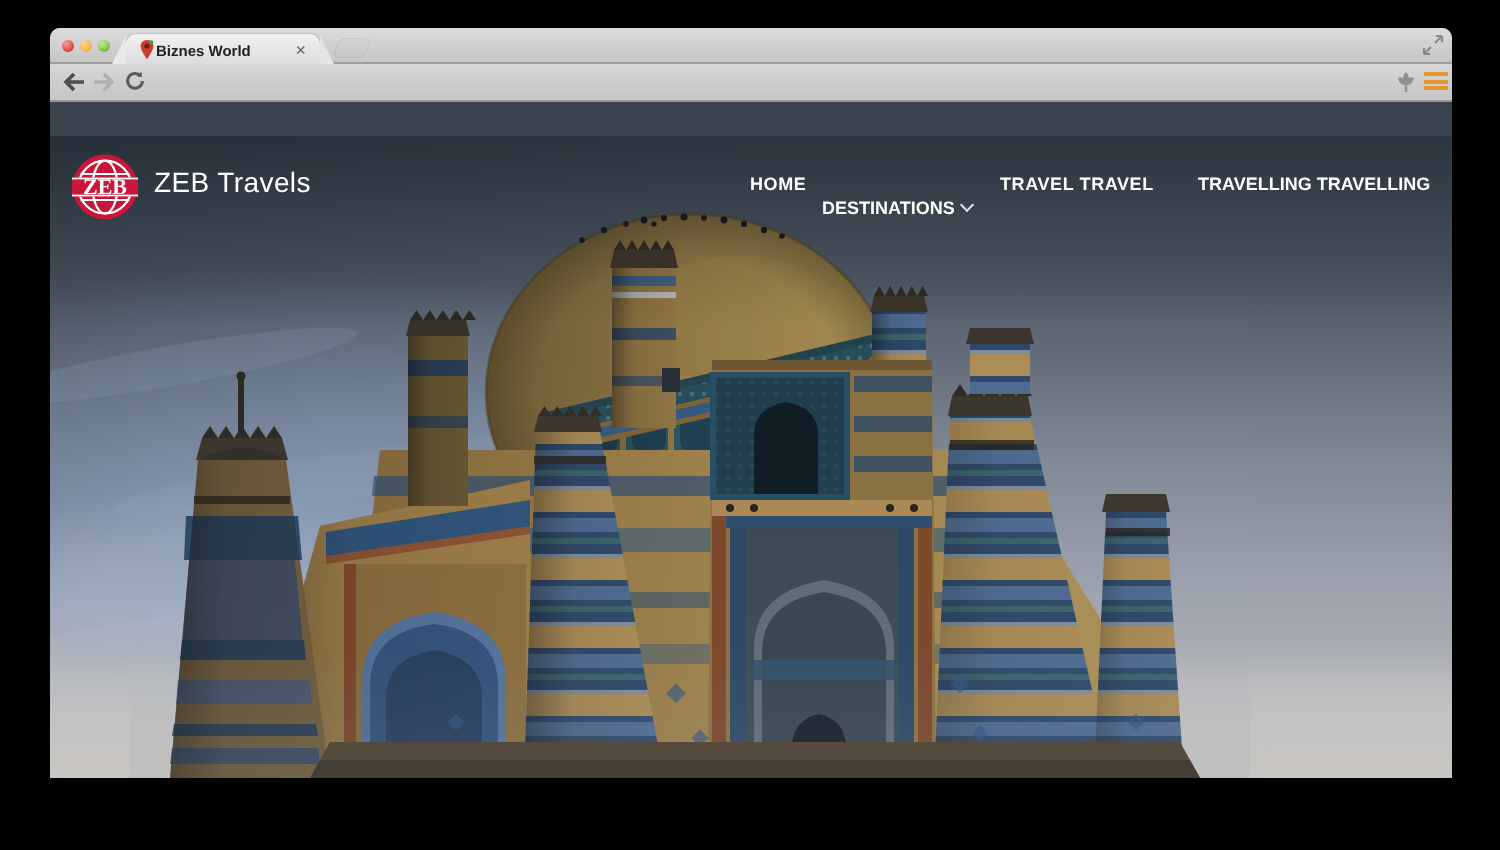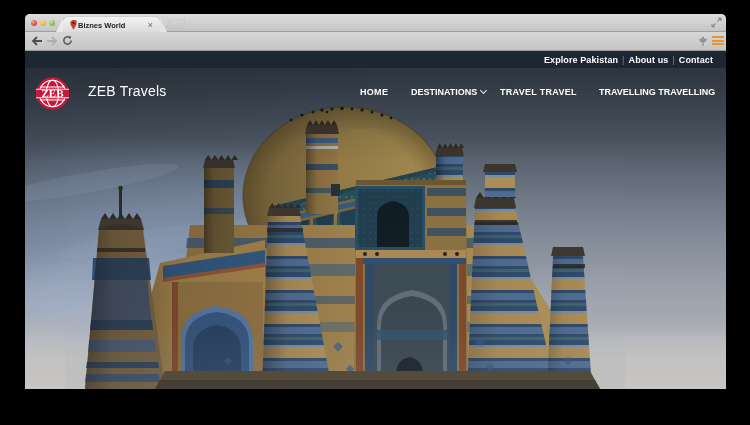--- a/index.html
+++ b/index.html
@@ -28,21 +28,21 @@
   #urlbar{position:absolute;left:47px;top:2.5px;width:619px;height:11px;background:#fff;
     border:1px solid #a9a9a9;border-radius:3px;}
   #url{position:absolute;left:13px;top:1.5px;font-size:8px;color:#3d3d3d;letter-spacing:0;}
   
   #page{position:absolute;left:0;top:37px;width:701px;height:338px;background:#3a434e;}
   #topstrip{position:absolute;left:0;top:0;width:701px;height:17px;background:#1d2633;}
   #toplinks{position:absolute;right:13px;top:3.5px;font-size:9px;color:#fff;font-weight:bold;letter-spacing:.1px;}
   #toplinks .sep{color:#77808c;font-weight:normal;padding:0 4px;font-size:9px;}
   #hero{position:absolute;left:0;top:17px;width:701px;height:321px;}
   #logo{position:absolute;left:11px;top:26px;width:33px;height:33px;}
-  #brand{position:absolute;left:52px;top:32px;font-size:14px;color:#fff;font-weight:400;letter-spacing:.2px;margin-left:11px;}
+  #brand{position:absolute;left:52px;top:32px;font-size:14px;color:#fff;font-weight:400;letter-spacing:.2px;}
   #mainnav{position:absolute;top:36px;left:0;width:701px;font-size:9px;font-weight:bold;color:#fff;letter-spacing:.3px;line-height:1.2;}
   #mainnav span.itm{position:absolute;white-space:nowrap;top:0;}
   .chev{display:inline-block;width:4px;height:4px;border-right:1.3px solid #e6e6e6;border-bottom:1.3px solid #e6e6e6;transform:rotate(45deg);margin-left:4px;vertical-align:2px;}
 </style>
 </head>
 <body>
 <div id="win">
   <div id="titlebar">
     <div class="light" id="l1"></div>
       <div class="light" id="l2"></div>
@@ -333,36 +333,33 @@
         </g>
 
         <polygon points="130,321 575,321 565,303 140,303" fill="#4a3d2a"></polygon>
         <polygon points="130,321 575,321 570,312 135,312" fill="#352c1e"></polygon>
         <rect x="40" y="60" width="560" height="261" fill="url(#haze)"></rect>
       </g>
 
       <rect width="701" height="95" fill="url(#hdr)"></rect>
     </svg>
     </div>
-    <div id="topstrip">
-      <div id="toplinks">Explore Pakistan<span class="sep">|</span>About us<span class="sep">|</span>Contact</div>
-    </div>
     <svg id="logo" viewBox="0 0 33 33">
       <circle cx="16.5" cy="16.5" r="16.2" fill="#c8173a"></circle>
       <g stroke="#fff" stroke-width="1.1" fill="none">
         <circle cx="16.5" cy="16.5" r="13.2"></circle>
         <ellipse cx="16.5" cy="16.5" rx="6.2" ry="13.2"></ellipse>
         <path d="M4.3 10H28.7 M4.3 23H28.7"></path>
       </g>
       <rect x="0" y="11.8" width="33" height="9.4" fill="#c8173a"></rect>
       <rect x="0" y="11.8" width="33" height="0.9" fill="#fff"></rect>
       <rect x="0" y="20.3" width="33" height="0.9" fill="#fff"></rect>
       <text x="16.5" y="20.2" text-anchor="middle" font-family="Liberation Serif,serif" font-weight="bold" font-size="11" fill="#fff">ZEB</text>
     </svg>
     <div id="brand">ZEB Travels</div>
     <div id="mainnav">
-      <span class="itm" style="left:335px;">HOME</span>
-      <span class="itm" style="left:386px;letter-spacing:0;">DESTINATIONS<span class="chev"></span></span>
+      <span class="itm" style="left:350px;">HOME</span>
+      <span class="itm" style="left:386px;letter-spacing:0;margin-top:12px;">DESTINATIONS<span class="chev"></span></span>
       <span class="itm" style="left:475px;">TRAVEL TRAVEL</span>
       <span class="itm" style="left:574px;letter-spacing:0;">TRAVELLING TRAVELLING</span>
     </div>
   </div>
 </div>
 
 </body></html>

